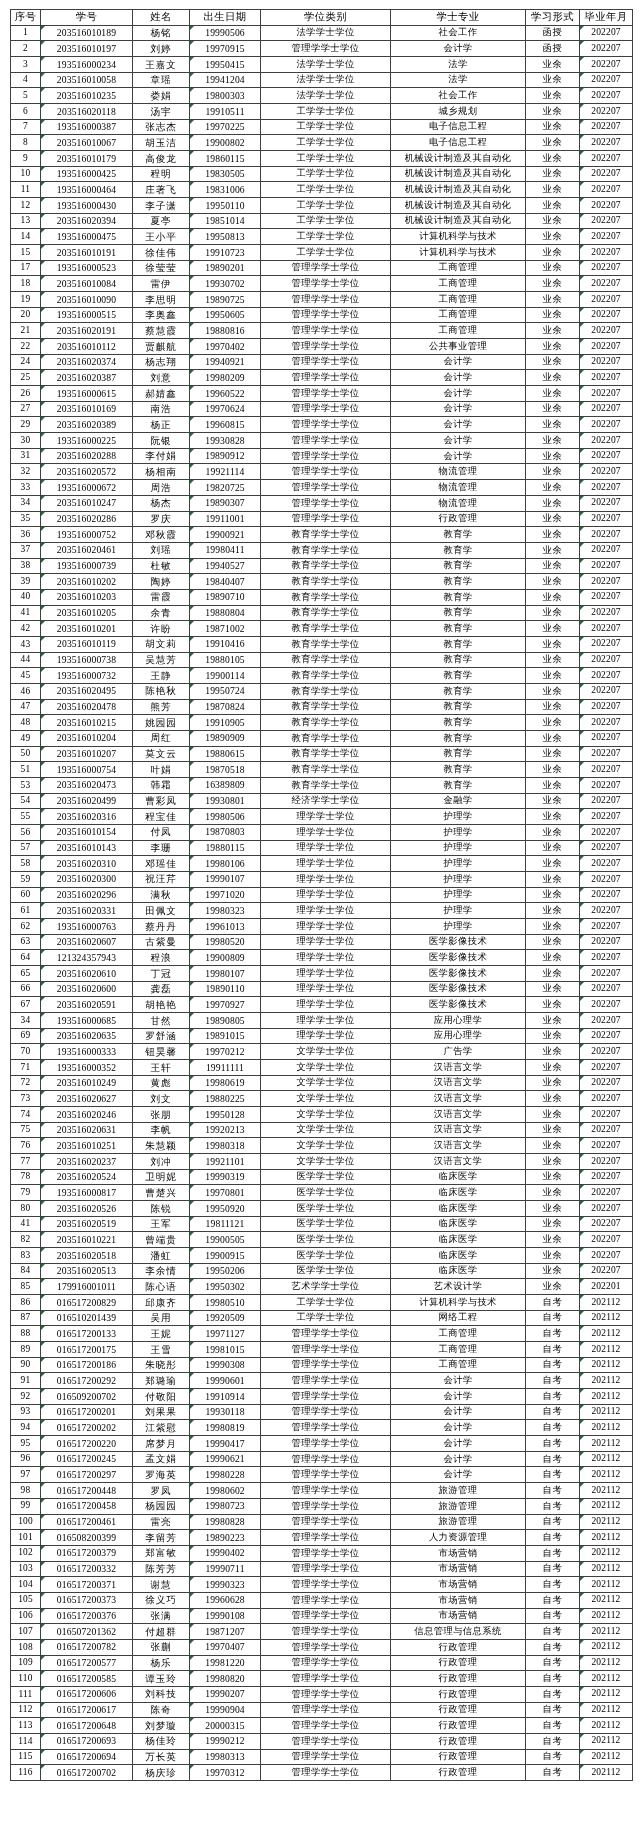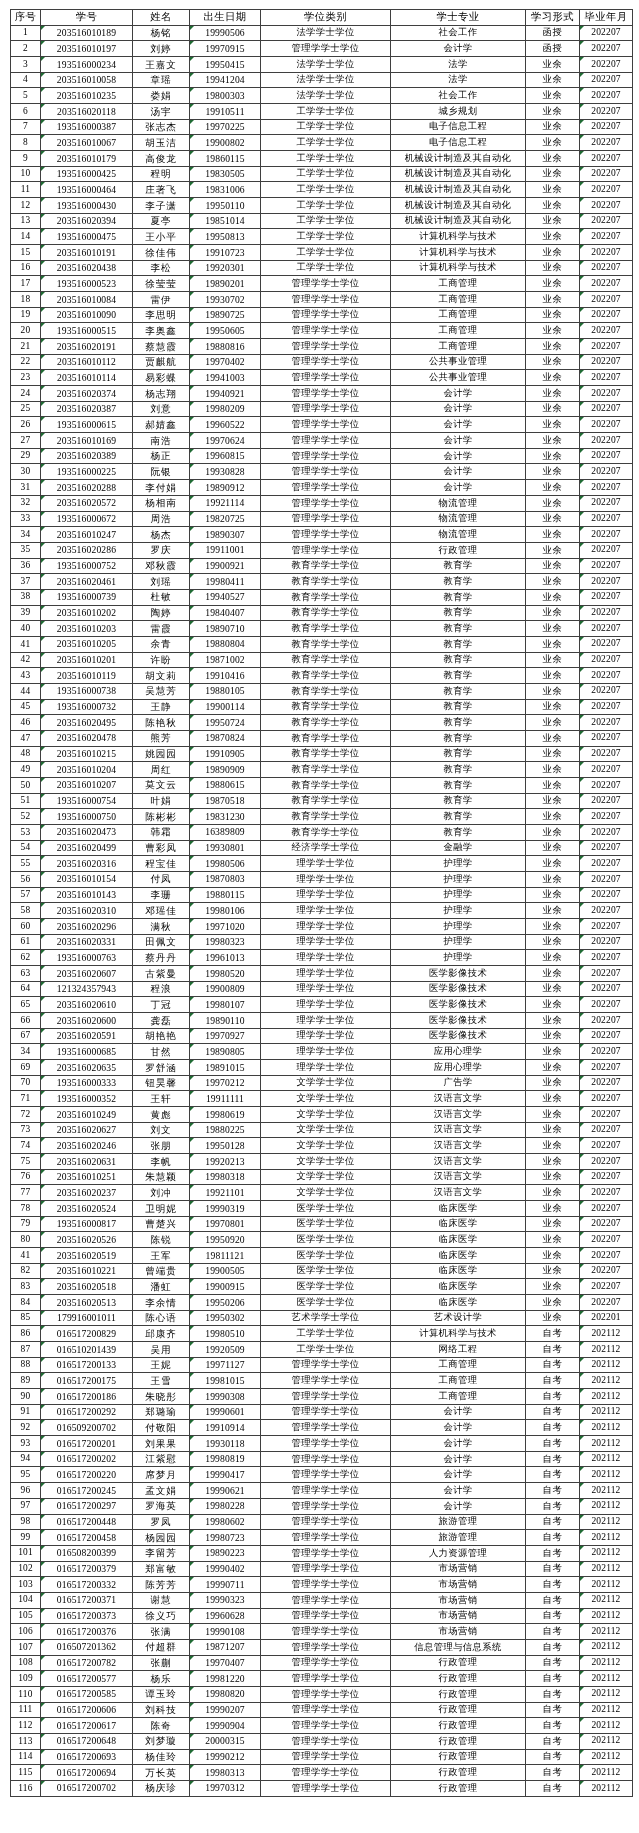--- a/index.html
+++ b/index.html
@@ -248,30 +248,20 @@
           <td class="idx">15</td>
           <td class="sid flag">203516010191</td>
           <td class="name">徐佳伟</td>
           <td class="dob flag">19910723</td>
           <td class="deg">工学学士学位</td>
           <td class="major">计算机科学与技术</td>
           <td class="form">业余</td>
           <td class="grad flag">202207</td>
         </tr>
         <tr>
-          <td class="idx">16</td>
-          <td class="sid flag">203516020438</td>
-          <td class="name">李松</td>
-          <td class="dob flag">19920301</td>
-          <td class="deg">工学学士学位</td>
-          <td class="major">计算机科学与技术</td>
-          <td class="form">业余</td>
-          <td class="grad flag">202207</td>
-        </tr>
-        <tr>
           <td class="idx">17</td>
           <td class="sid flag">193516000523</td>
           <td class="name">徐莹莹</td>
           <td class="dob flag">19890201</td>
           <td class="deg">管理学学士学位</td>
           <td class="major">工商管理</td>
           <td class="form">业余</td>
           <td class="grad flag">202207</td>
         </tr>
         <tr>
@@ -318,30 +308,20 @@
           <td class="idx">22</td>
           <td class="sid flag">203516010112</td>
           <td class="name">贾麒航</td>
           <td class="dob flag">19970402</td>
           <td class="deg">管理学学士学位</td>
           <td class="major">公共事业管理</td>
           <td class="form">业余</td>
           <td class="grad flag">202207</td>
         </tr>
         <tr>
-          <td class="idx">23</td>
-          <td class="sid flag">203516010114</td>
-          <td class="name">易彩蝶</td>
-          <td class="dob flag">19941003</td>
-          <td class="deg">管理学学士学位</td>
-          <td class="major">公共事业管理</td>
-          <td class="form">业余</td>
-          <td class="grad flag">202207</td>
-        </tr>
-        <tr>
           <td class="idx">24</td>
           <td class="sid flag">203516020374</td>
           <td class="name">杨志翔</td>
           <td class="dob flag">19940921</td>
           <td class="deg">管理学学士学位</td>
           <td class="major">会计学</td>
           <td class="form">业余</td>
           <td class="grad flag">202207</td>
         </tr>
         <tr>
@@ -592,30 +572,20 @@
           <td class="deg">教育学学士学位</td>
           <td class="major">教育学</td>
           <td class="form">业余</td>
           <td class="grad flag">202207</td>
         </tr>
         <tr>
           <td class="idx">51</td>
           <td class="sid flag">193516000754</td>
           <td class="name">叶娟</td>
           <td class="dob flag">19870518</td>
-          <td class="deg">教育学学士学位</td>
-          <td class="major">教育学</td>
-          <td class="form">业余</td>
-          <td class="grad flag">202207</td>
-        </tr>
-        <tr>
-          <td class="idx">52</td>
-          <td class="sid flag">193516000750</td>
-          <td class="name">陈彬彬</td>
-          <td class="dob flag">19831230</td>
           <td class="deg">教育学学士学位</td>
           <td class="major">教育学</td>
           <td class="form">业余</td>
           <td class="grad flag">202207</td>
         </tr>
         <tr>
           <td class="idx">53</td>
           <td class="sid flag">203516020473</td>
           <td class="name">韩霜</td>
           <td class="dob flag">16389809</td>
@@ -668,20 +638,30 @@
           <td class="idx">58</td>
           <td class="sid flag">203516020310</td>
           <td class="name">邓瑶佳</td>
           <td class="dob flag">19980106</td>
           <td class="deg">理学学士学位</td>
           <td class="major">护理学</td>
           <td class="form">业余</td>
           <td class="grad flag">202207</td>
         </tr>
         <tr>
+          <td class="idx">59</td>
+          <td class="sid flag">203516020300</td>
+          <td class="name">祝汪芹</td>
+          <td class="dob flag">19990107</td>
+          <td class="deg">理学学士学位</td>
+          <td class="major">护理学</td>
+          <td class="form">业余</td>
+          <td class="grad flag">202207</td>
+        </tr>
+        <tr>
           <td class="idx">60</td>
           <td class="sid flag">203516020296</td>
           <td class="name">满秋</td>
           <td class="dob flag">19971020</td>
           <td class="deg">理学学士学位</td>
           <td class="major">护理学</td>
           <td class="form">业余</td>
           <td class="grad flag">202207</td>
         </tr>
         <tr>
@@ -1068,20 +1048,30 @@
           <td class="idx">99</td>
           <td class="sid flag">016517200458</td>
           <td class="name">杨园园</td>
           <td class="dob flag">19980723</td>
           <td class="deg">管理学学士学位</td>
           <td class="major">旅游管理</td>
           <td class="form">自考</td>
           <td class="grad flag">202112</td>
         </tr>
         <tr>
+          <td class="idx">100</td>
+          <td class="sid flag">016517200461</td>
+          <td class="name">雷亮</td>
+          <td class="dob flag">19980828</td>
+          <td class="deg">管理学学士学位</td>
+          <td class="major">旅游管理</td>
+          <td class="form">自考</td>
+          <td class="grad flag">202112</td>
+        </tr>
+        <tr>
           <td class="idx">101</td>
           <td class="sid flag">016508200399</td>
           <td class="name">李留芳</td>
           <td class="dob flag">19890223</td>
           <td class="deg">管理学学士学位</td>
           <td class="major">人力资源管理</td>
           <td class="form">自考</td>
           <td class="grad flag">202112</td>
         </tr>
         <tr>

